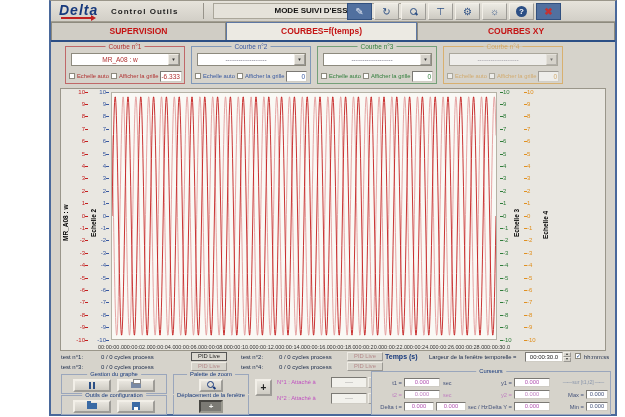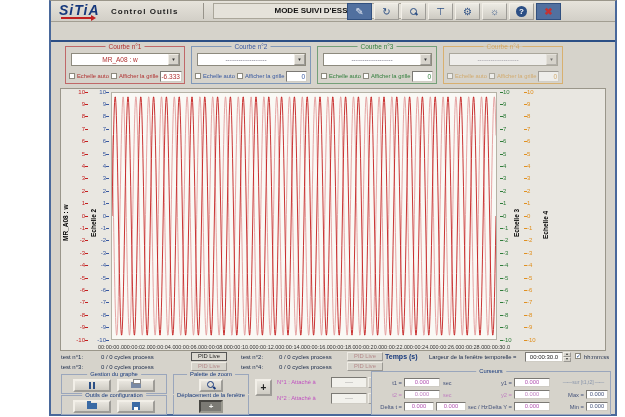--- a/index.html
+++ b/index.html
@@ -126,21 +126,21 @@
   #sur-lbl { position:absolute; left:184px; top:7px; width:54px; text-align:center; font-size:5.2px; color:#8a96ac; white-space:nowrap; }
   #sur-lbl:before, #sur-lbl:after { content:"——"; letter-spacing:-1px; margin:0 1px; color:#8a96ac; }
 </style>
 </head>
 <body>
 
 <div id="stage">
   <div id="win">
 
     <div id="header">
-      <span id="brand">SiTiA</span>
+      <span id="brand">Delta</span>
       <span id="brand-underline"></span>
       <span id="brand-suffix">Control Outils</span>
       <span id="hdr-sep"></span>
       <div id="title-box">MODE SUIVI D'ESSAI</div>
       <div id="toolbar">
           <div class="tb-btn active">
             <span>✎</span>
           </div>
           <div class="tb-btn">
             <span>↻</span>
@@ -160,20 +160,23 @@
           <div class="tb-btn">
             <span class="i-help">?</span>
           </div>
           <div class="tb-btn close">
             <span>✖</span>
           </div>
         </div>
     </div>
 
     <div id="tabs">
+        <div class="tab" style="width: 175px;">SUPERVISION</div>
+        <div class="tab active" style="width: 191px;">COURBES=f(temps)</div>
+        <div class="tab" style="width: 198px;">COURBES XY</div>
       </div>
     <div id="tabline"></div>
 
     <div id="curve-row">
         <div class="cpanel" style="border-color: rgb(192, 104, 104);">
           <span class="cp-title" style="color: rgb(176, 48, 48);">Courbe n°1</span>
           <div class="cp-select">
             <span class="cp-sel-val" style="color: rgb(176, 48, 48);">MR_A08 : w</span>
             <span class="cp-arrow">▼</span>
           </div>

